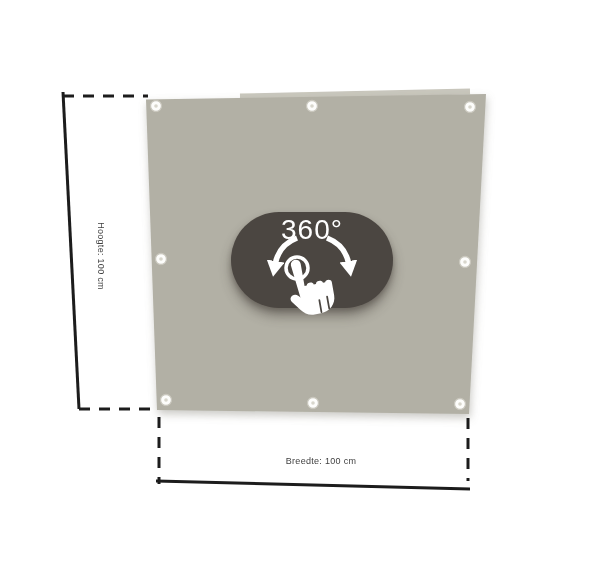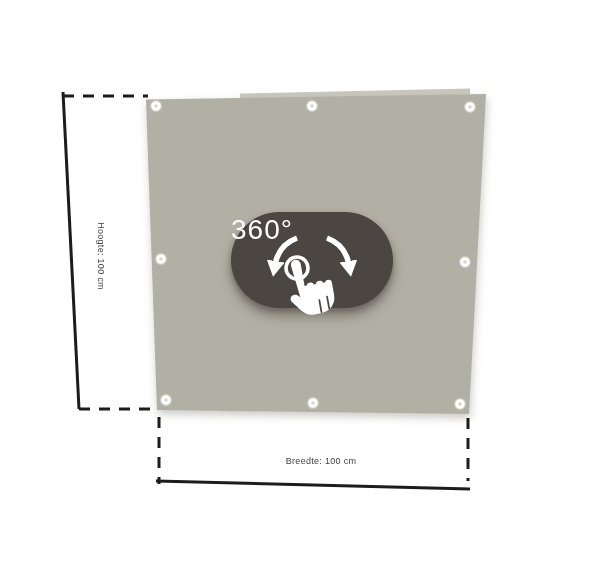--- a/index.html
+++ b/index.html
@@ -13,21 +13,21 @@
     font-family:"Liberation Sans",sans-serif;
   }
   .dim-height{left:101px;top:256px;transform:translate(-50%,-50%) rotate(90deg);}
   .dim-width{left:313px;top:461px;transform:translate(-50%,-50%);padding-left:16px;}
   .badge{
     position:absolute;left:231px;top:212px;width:162px;height:96px;
     border-radius:48px;background:#4b4641;
     box-shadow:0 8px 12px rgba(60,54,48,.45), 0 3px 5px rgba(60,54,48,.30);
   }
   .badge-label{
-    position:absolute;top:3px;left:0;right:0;text-align:left;
+    position:absolute;top:3px;left:0;right:0;text-align:center;
     font-size:28px;line-height:30px;color:#ffffff;letter-spacing:1px;
   }
   .badge-art{position:absolute;left:0;top:0;overflow:visible;}
 </style>
 </head>
 <body>
 
 <div class="stage">
 
   <svg class="scene" width="600" height="565" viewBox="0 0 600 565">

